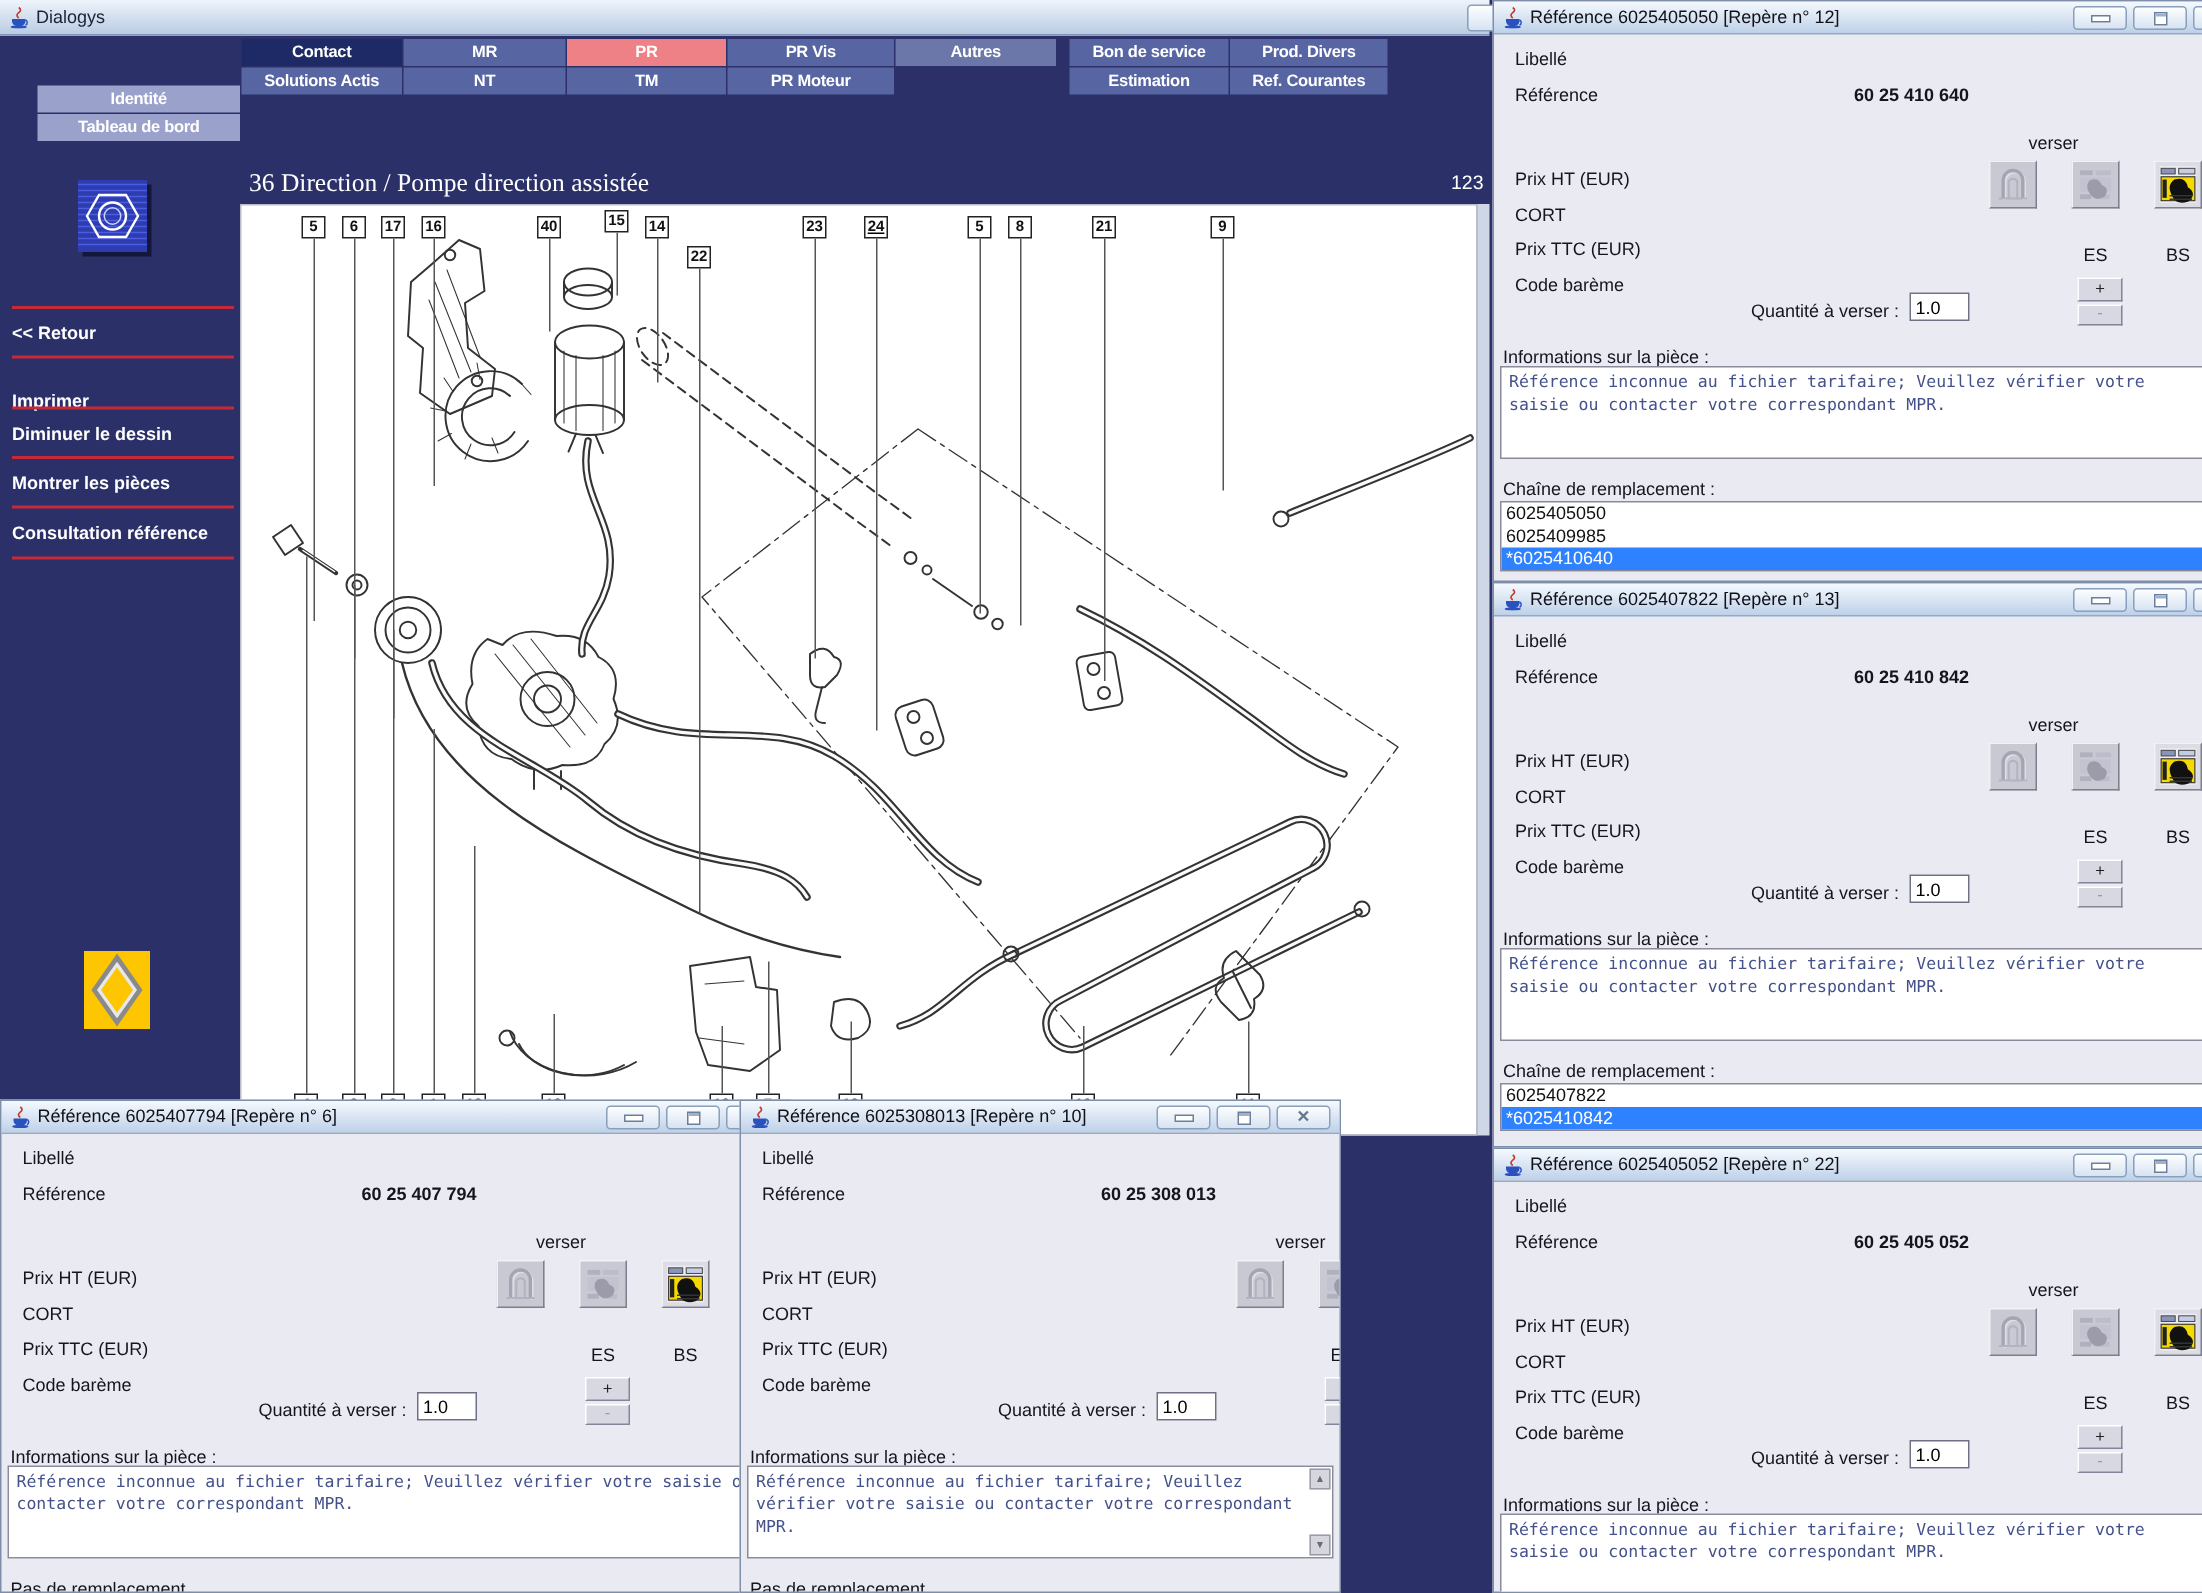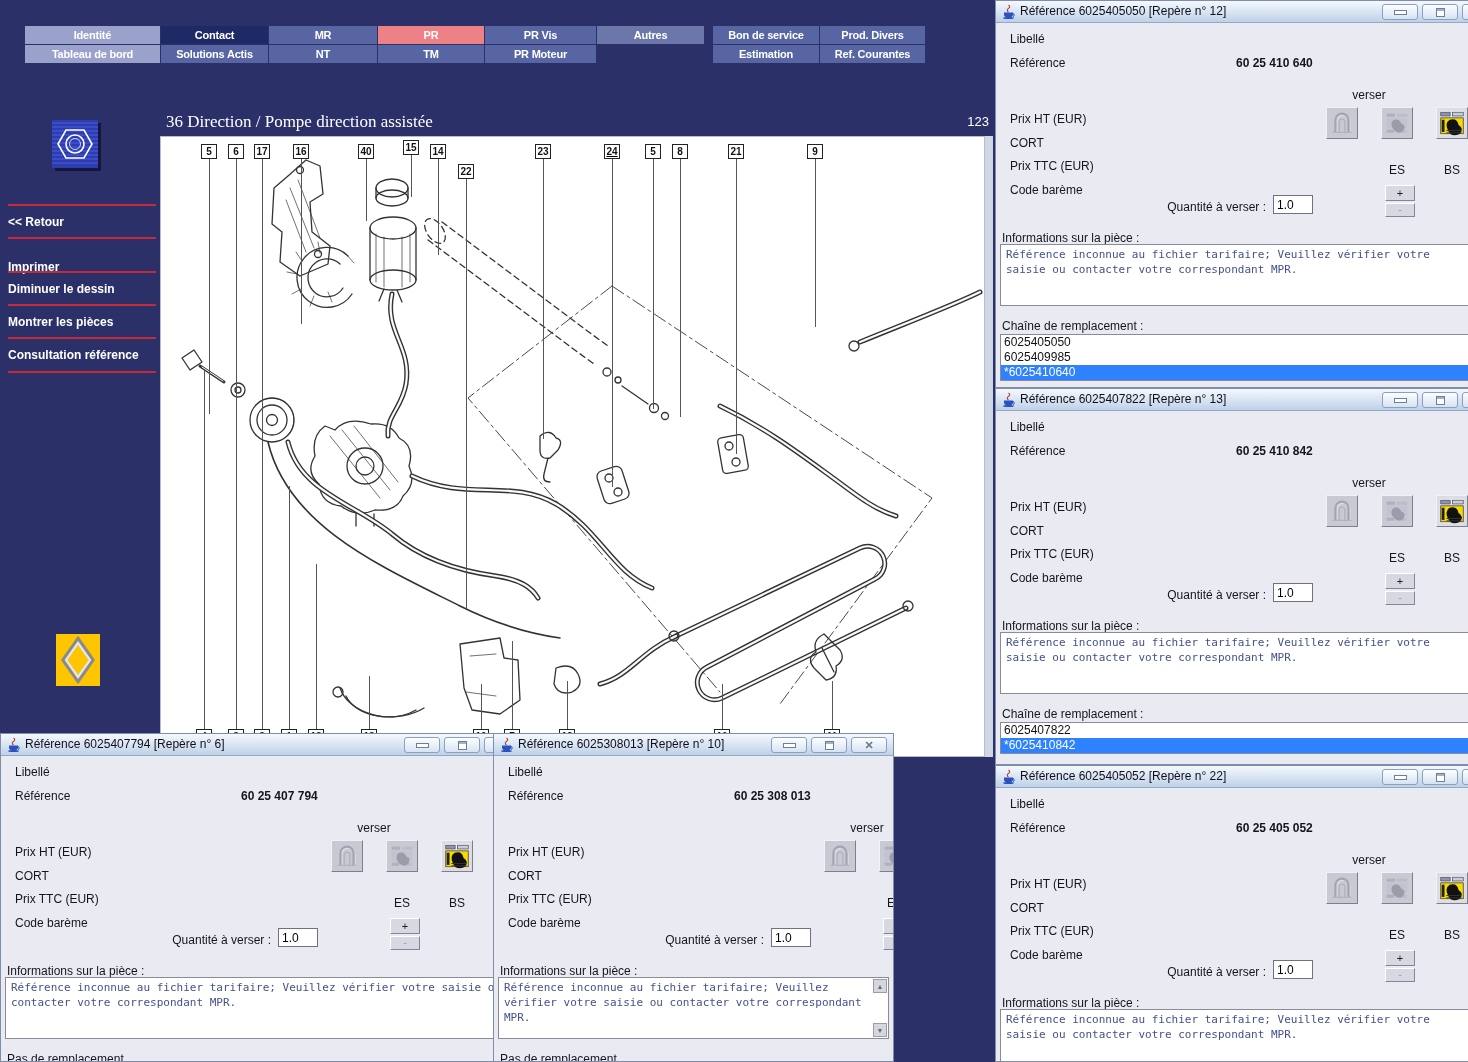--- a/index.html
+++ b/index.html
@@ -12,21 +12,21 @@
       background:linear-gradient(#eef4fb,#b9cbe2);border-bottom:1px solid #8fa6c4;}
   .main-titlebar .tb-text{position:absolute;left:24px;top:4px;font-size:12px;color:#1a2336;}
   .java-icon{position:absolute;left:5px;top:4px;width:15px;height:15px;}
   .main-sliver{position:absolute;left:978px;top:3px;width:24px;height:18px;border:1px solid #8aa0bd;
       border-radius:3px;background:linear-gradient(#fdfeff,#d7e3f2);}
   .main-area{position:absolute;left:0;top:24px;width:993px;height:709px;background:#2b3069;}
 
   
   .tab{position:absolute;height:18px;line-height:18px;text-align:center;color:#fff;
        font-size:11px;font-weight:bold;letter-spacing:-0.2px;cursor:default;}
-  .tab.light{background:#9aa2cb;}
+  .tab.light{background:#9aa2cb;margin-top:31px;}
   .tab.dark{background:#1e2a66;}
   .tab.std{background:#5766a3;}
   .tab.muted{background:#6b77a8;}
   .tab.active{background:#ee8186;}
 
   
   .sidebar{position:absolute;left:0;top:44px;width:160px;height:665px;}
   .hex-logo{position:absolute;left:52px;top:52px;width:52px;height:54px;}
   .side-sep{position:absolute;left:8px;width:148px;height:2px;background:#c52a38;}
   .side-item{position:absolute;left:8px;width:150px;height:26px;color:#fff;font-size:12px;
@@ -124,20 +124,27 @@
       <rect x="4" y="10.5" width="24" height="17" fill="#f6d900" stroke="#333" stroke-width="0.8"></rect>
       <rect x="5" y="12.5" width="3" height="13" fill="#222"></rect>
       <path d="M13.5 12.5 q8 -2.5 9.5 5.5 q7 4.5 0.5 10 q-8.5 3 -11.5 -3.5 q-4.5 -8 1.5 -12" fill="#111"></path>
       <path d="M10 24 h16 M10 26.5 h16" stroke="#333" stroke-width="1"></path>
     </g>
   </defs>
 </svg>
 
 <div id="screen">
 
+  <div class="main-titlebar">
+    <svg class="java-icon" viewBox="0 0 15 15">
+        <use href="#javacup"></use>
+      </svg>
+    <span class="tb-text">Dialogys</span>
+    <div class="main-sliver"></div>
+  </div>
 
   <div class="main-area">
 
     <div class="tab light" style="left:25px;top:2px;width:135px">Identité</div>
     <div class="tab dark" style="left:161px;top:2px;width:107px">Contact</div>
     <div class="tab std" style="left:269px;top:2px;width:108px">MR</div>
     <div class="tab active" style="left:378px;top:2px;width:106px">PR</div>
     <div class="tab std" style="left:485px;top:2px;width:111px">PR Vis</div>
     <div class="tab muted" style="left:597px;top:2px;width:107px">Autres</div>
     <div class="tab std" style="left:713px;top:2px;width:106px">Bon de service</div>
@@ -283,21 +290,21 @@
             <div class="co-box">5</div>
           </div>
           <div class="callout" style="left: 68px; top: 8px;">
             <div class="co-line" style="height: 280px; top: 15px;"></div>
             <div class="co-box">6</div>
           </div>
           <div class="callout" style="left: 94px; top: 8px;">
             <div class="co-line" style="height: 320px; top: 15px;"></div>
             <div class="co-box">17</div>
           </div>
-          <div class="callout" style="left: 121px; top: 8px; margin-left: 12px;">
+          <div class="callout" style="left: 121px; top: 8px;">
             <div class="co-line" style="height: 165px; top: 15px;"></div>
             <div class="co-box">16</div>
           </div>
           <div class="callout" style="left: 198px; top: 8px;">
             <div class="co-line" style="height: 62px; top: 15px;"></div>
             <div class="co-box">40</div>
           </div>
           <div class="callout" style="left: 243px; top: 4px;">
             <div class="co-line" style="height: 42px; top: 15px;"></div>
             <div class="co-box">15</div>
@@ -307,21 +314,21 @@
             <div class="co-box">14</div>
           </div>
           <div class="callout" style="left: 298px; top: 8px; margin-top: 20px;">
             <div class="co-line" style="height: 430px; top: 15px;"></div>
             <div class="co-box">22</div>
           </div>
           <div class="callout" style="left: 375px; top: 8px;">
             <div class="co-line" style="height: 280px; top: 15px;"></div>
             <div class="co-box">23</div>
           </div>
-          <div class="callout" style="left: 444px; top: 8px; text-decoration: underline;">
+          <div class="callout" style="left: 416px; top: 8px; text-decoration: underline;">
             <div class="co-line" style="height: 328px; top: 15px;"></div>
             <div class="co-box">24</div>
           </div>
           <div class="callout" style="left: 485px; top: 8px;">
             <div class="co-line" style="height: 250px; top: 15px;"></div>
             <div class="co-box">5</div>
           </div>
           <div class="callout" style="left: 512px; top: 8px;">
             <div class="co-line" style="height: 258px; top: 15px;"></div>
             <div class="co-box">8</div>

